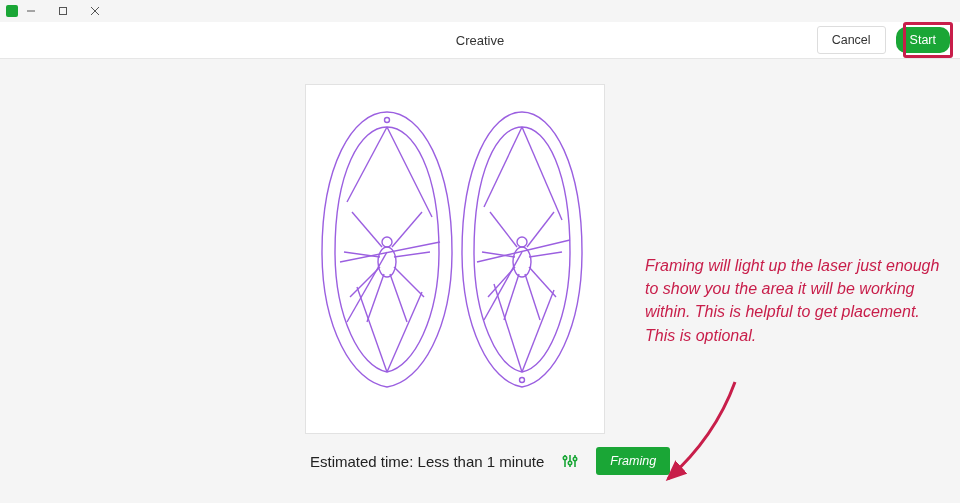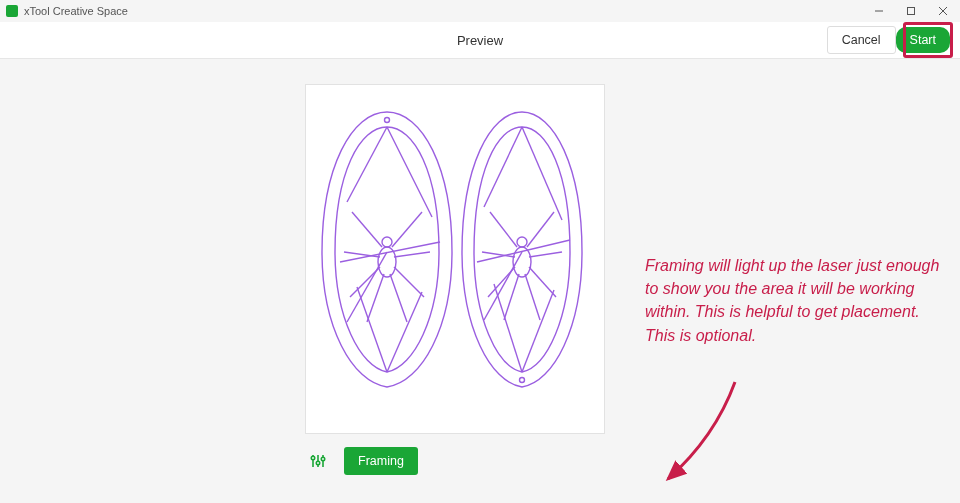--- a/index.html
+++ b/index.html
@@ -44,20 +44,21 @@
   .toolbar .center-title {
     position: absolute;
     left: 50%;
     transform: translateX(-50%);
     font-size: 13px;
     color: #333;
   }
   .toolbar .right-group {
     margin-left: auto;
     display: flex;
+    gap: 10px;
     align-items: center;
   }
   .btn {
     font-size: 12.5px;
     padding: 6px 14px;
     border-radius: 3px;
     border: none;
     cursor: pointer;
   }
   .btn-cancel {
@@ -109,20 +110,21 @@
   .settings-icon { color: #1aa636; display: flex; }
   .settings-icon svg { width: 16px; height: 16px; }
   .btn-framing {
     background: #1aa636;
     color: #fff;
     font-size: 12.5px;
     padding: 7px 14px;
     border: none;
     border-radius: 3px;
     cursor: pointer;
+    font-style: italic;
   }
 
   .annotation {
     position: absolute;
     left: 645px;
     top: 195px;
     width: 300px;
     color: #c81e4a;
     font-size: 16px;
     line-height: 1.45;
@@ -134,21 +136,20 @@
     top: 318px;
     pointer-events: none;
   }
   .arrow svg { width: 90px; height: 110px; }
 </style>
 </head>
 <body>
 
 <div class="titlebar">
   <div class="app-icon"></div>
-  <div class="title">xTool Creative Space</div>
   <div class="win-controls">
     <div class="win-btn">
       <svg viewBox="0 0 10 10">
           <line x1="1" y1="5" x2="9" y2="5" stroke="#555" stroke-width="1"></line>
         </svg>
     </div>
     <div class="win-btn">
       <svg viewBox="0 0 10 10">
           <rect x="1.5" y="1.5" width="7" height="7" fill="none" stroke="#555" stroke-width="1"></rect>
         </svg>
@@ -156,21 +157,21 @@
     <div class="win-btn">
       <svg viewBox="0 0 10 10">
           <line x1="1" y1="1" x2="9" y2="9" stroke="#555" stroke-width="1"></line>
           <line x1="9" y1="1" x2="1" y2="9" stroke="#555" stroke-width="1"></line>
         </svg>
     </div>
   </div>
 </div>
 
 <div class="toolbar">
-  <div class="center-title">Preview</div>
+  <div class="center-title">Creative</div>
   <div class="right-group">
     <button class="btn btn-cancel">Cancel</button>
     <button class="btn btn-start">Start</button>
   </div>
 </div>
 
 <div class="start-highlight" style="left:903px; top:22px; width:50px; height:36px;"></div>
 
 <div class="content">
 
@@ -222,20 +223,21 @@
           <path d="M53 155 L26 185"></path>
           <path d="M67 155 L94 185"></path>
           <path d="M57 162 L42 208"></path>
           <path d="M63 162 L78 208"></path>
         </g>
       </g>
     </svg>
   </div>
 
   <div class="bottom-row">
+    <span class="est-label">Estimated time: Less than 1 minute</span>
     <span class="settings-icon">
       <svg viewBox="0 0 16 16" fill="none" stroke="#1aa636" stroke-width="1.6">
         <line x1="3" y1="2" x2="3" y2="14"></line>
         <line x1="8" y1="2" x2="8" y2="14"></line>
         <line x1="13" y1="2" x2="13" y2="14"></line>
         <circle cx="3" cy="5" r="1.7" fill="#fff"></circle>
         <circle cx="8" cy="10" r="1.7" fill="#fff"></circle>
         <circle cx="13" cy="6" r="1.7" fill="#fff"></circle>
       </svg>
     </span>

